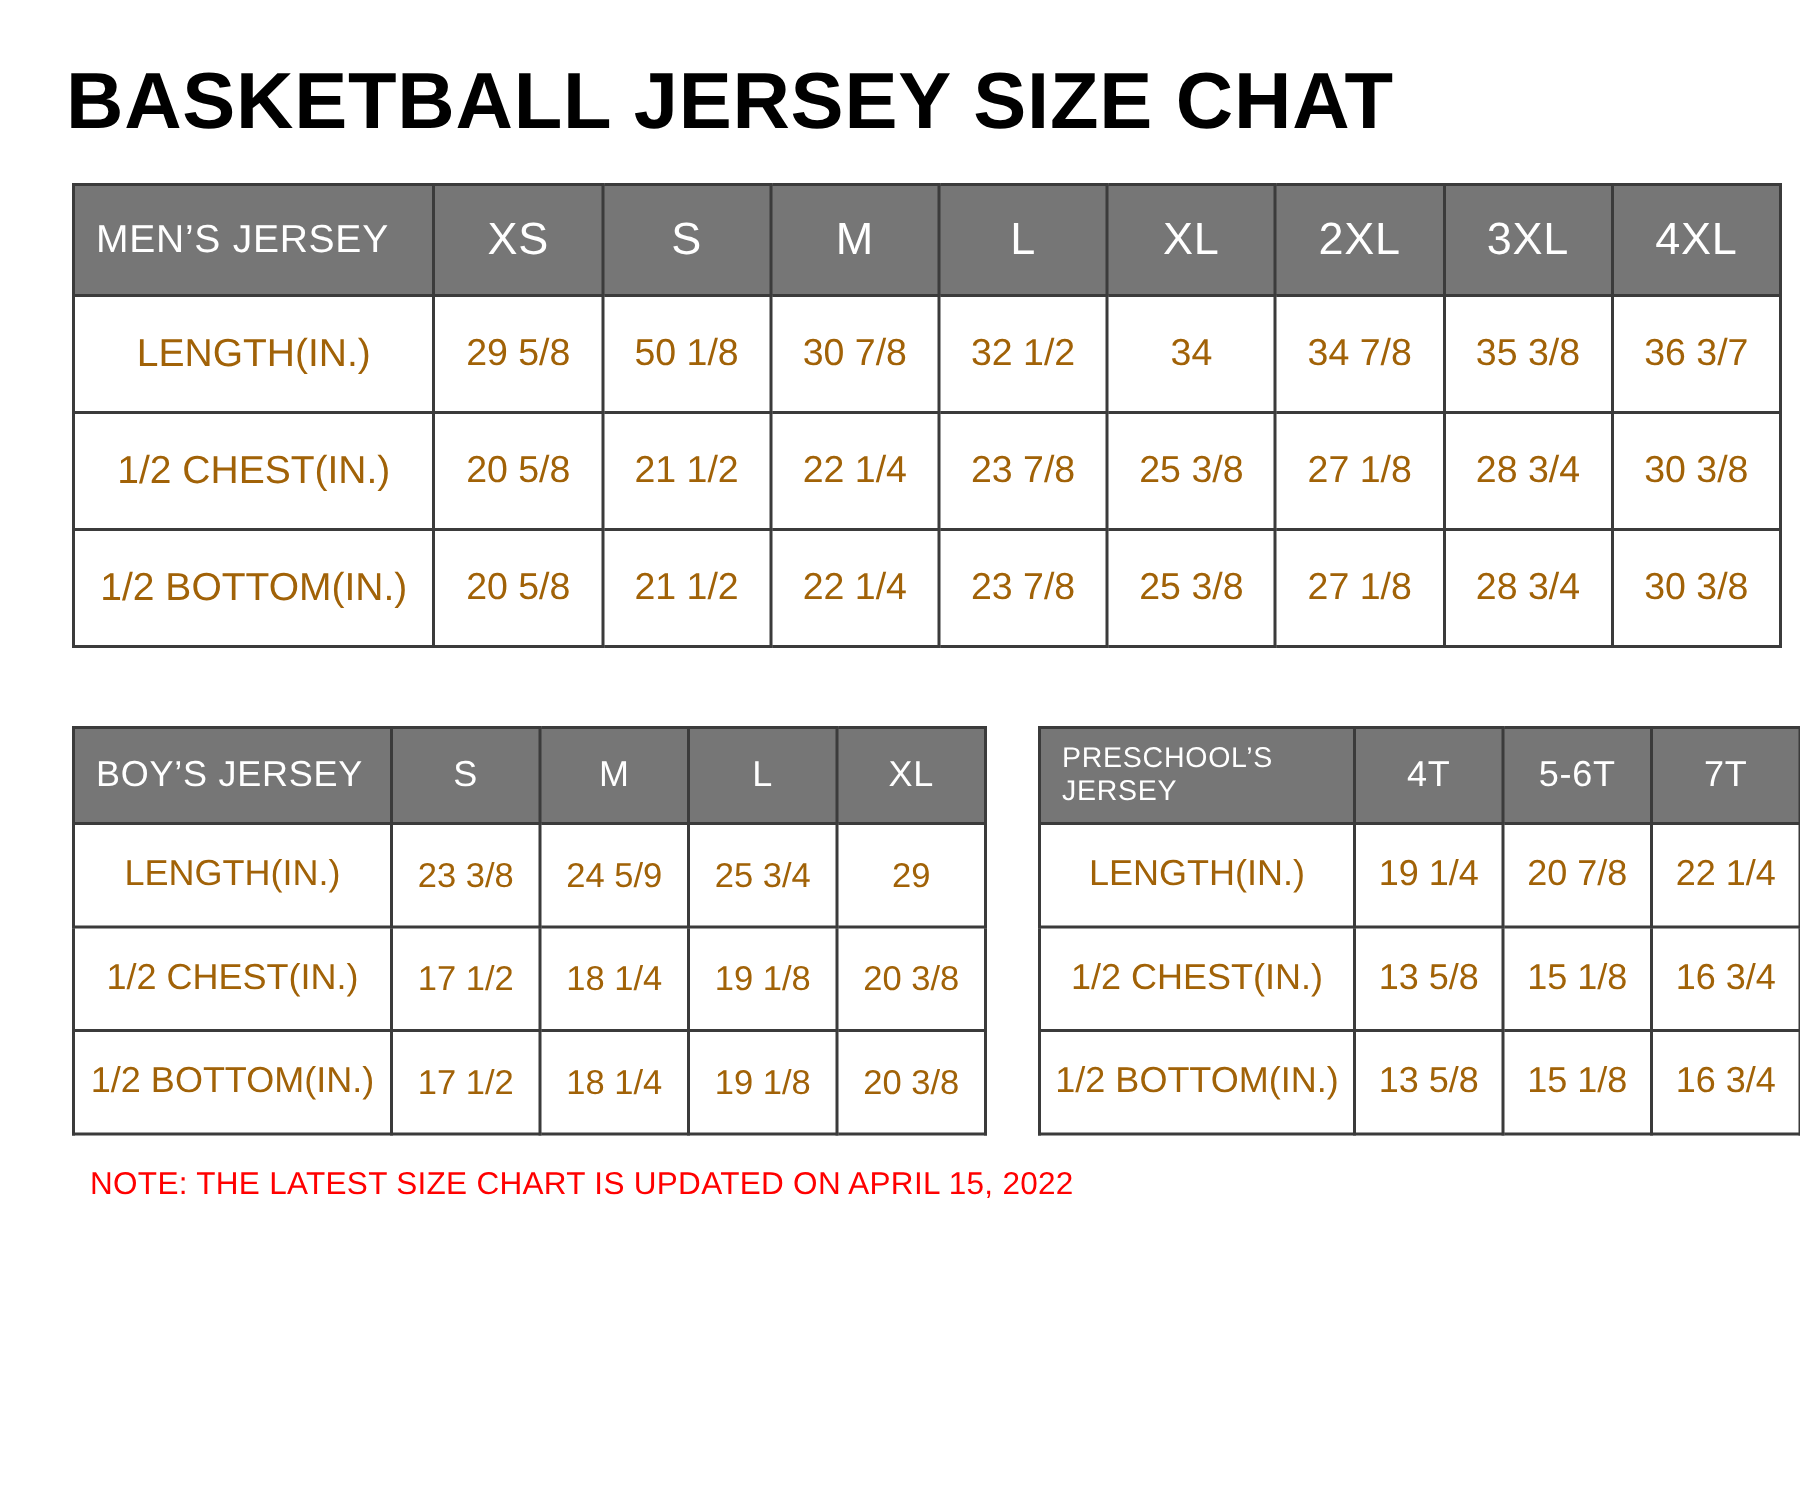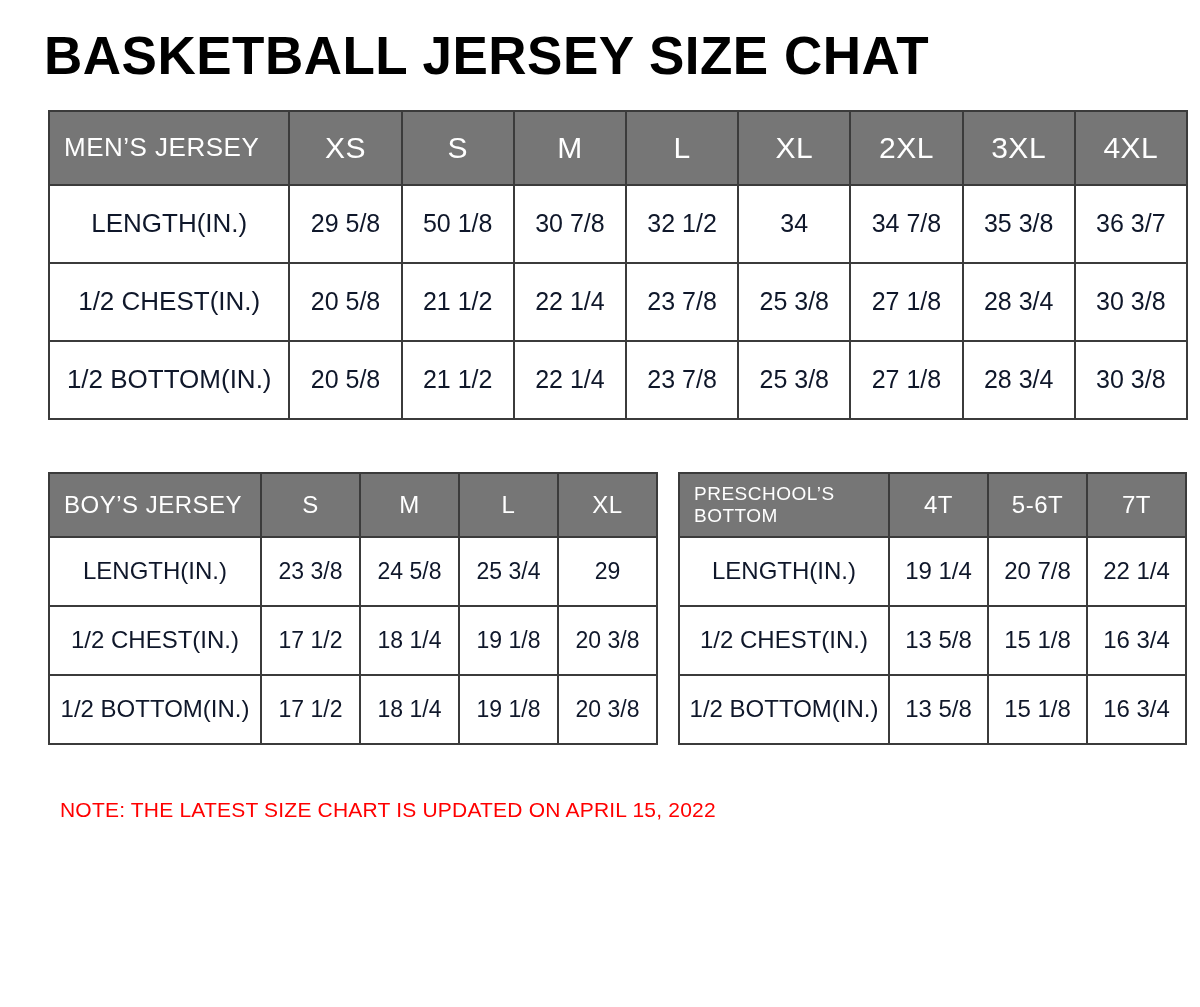--- a/index.html
+++ b/index.html
@@ -9,21 +9,21 @@
   }
   body {
     width: 1200px;
     height: 1007px;
     font-family: "Liberation Sans", sans-serif;
     color: #000000;
     position: relative;
     overflow: hidden;
   }
   .page {
-    padding: 18px 24px 0 24px;
+    padding: 30px 24px 0 24px;
     box-sizing: border-box;
     width: 1200px;
     height: 1007px;
   }
   .title {
     font-size: 53px;
     font-weight: bold;
     letter-spacing: 0.5px;
     line-height: 1.05;
     margin: 10px 0 0 20px;
@@ -59,39 +59,39 @@
     letter-spacing: 0.5px;
   }
   table.size thead td.rowhead {
     text-align: left;
     padding-left: 14px;
     font-size: 26px;
   }
   table.size tbody td {
     height: 76px;
     font-size: 25px;
-    color: #0f172a;
+    color: #a16207;
   }
   table.size tbody td.rowhead {
     font-size: 26px;
     text-align: center;
     padding: 0 6px;
     white-space: nowrap;
   }
 
   
   #mens-table { margin: 26px 0 0 24px; width: 1140px; }
   #mens-table col.c0 { width: 240px; }
   #mens-table col.cx { width: 112px; }
 
   
   .lower {
     display: flex;
     margin: 52px 0 0 24px;
-    gap: 20px;
+    gap: 34px;
   }
   #boys-table { width: 610px; }
   #boys-table col.c0 { width: 212px; }
   #boys-table col.cx { width: 99px; }
   #boys-table thead td { height: 62px; font-size: 24px; }
   #boys-table thead td.rowhead { font-size: 24px; }
   #boys-table tbody td { height: 67px; font-size: 23px; }
   #boys-table tbody td.rowhead { font-size: 24px; }
 
   #pre-table { width: 507px; }
@@ -99,21 +99,21 @@
   #pre-table col.cx { width: 99px; }
   #pre-table thead td { height: 62px; font-size: 24px; }
   #pre-table thead td.rowhead { font-size: 19px; letter-spacing: 0.5px; }
   #pre-table tbody td { height: 67px; font-size: 24px; }
   #pre-table tbody td.rowhead { font-size: 24px; }
 
   .note-bottom {
     color: #ff0000;
     font-size: 21px;
     line-height: 1.65;
-    margin: 48px 0 0 36px;
+    margin: 16px 0 0 36px;
     letter-spacing: 0.2px;
   }
 </style>
 </head>
 <body>
 
 <div class="page">
 
   <h1 class="title">BASKETBALL JERSEY SIZE CHAT</h1>
 
@@ -196,21 +196,21 @@
           <td>S</td>
           <td>M</td>
           <td>L</td>
           <td>XL</td>
         </tr>
       </thead>
       <tbody>
         <tr>
           <td class="rowhead">LENGTH(IN.)</td>
           <td>23  3/8</td>
-          <td>24  5/8</td>
+          <td>24  5/9</td>
           <td>25  3/4</td>
           <td>29</td>
         </tr>
         <tr>
           <td class="rowhead">1/2  CHEST(IN.)</td>
           <td>17  1/2</td>
           <td>18  1/4</td>
           <td>19  1/8</td>
           <td>20  3/8</td>
         </tr>
@@ -226,21 +226,21 @@
 
     <table class="size" id="pre-table">
       <colgroup>
         <col class="c0">
           <col class="cx">
           <col class="cx">
           <col class="cx">
       </colgroup>
       <thead>
         <tr>
-          <td class="rowhead">PRESCHOOL’S  BOTTOM</td>
+          <td class="rowhead">PRESCHOOL’S  JERSEY</td>
           <td>4T</td>
           <td>5-6T</td>
           <td>7T</td>
         </tr>
       </thead>
       <tbody>
         <tr>
           <td class="rowhead">LENGTH(IN.)</td>
           <td>19  1/4</td>
           <td>20  7/8</td>

